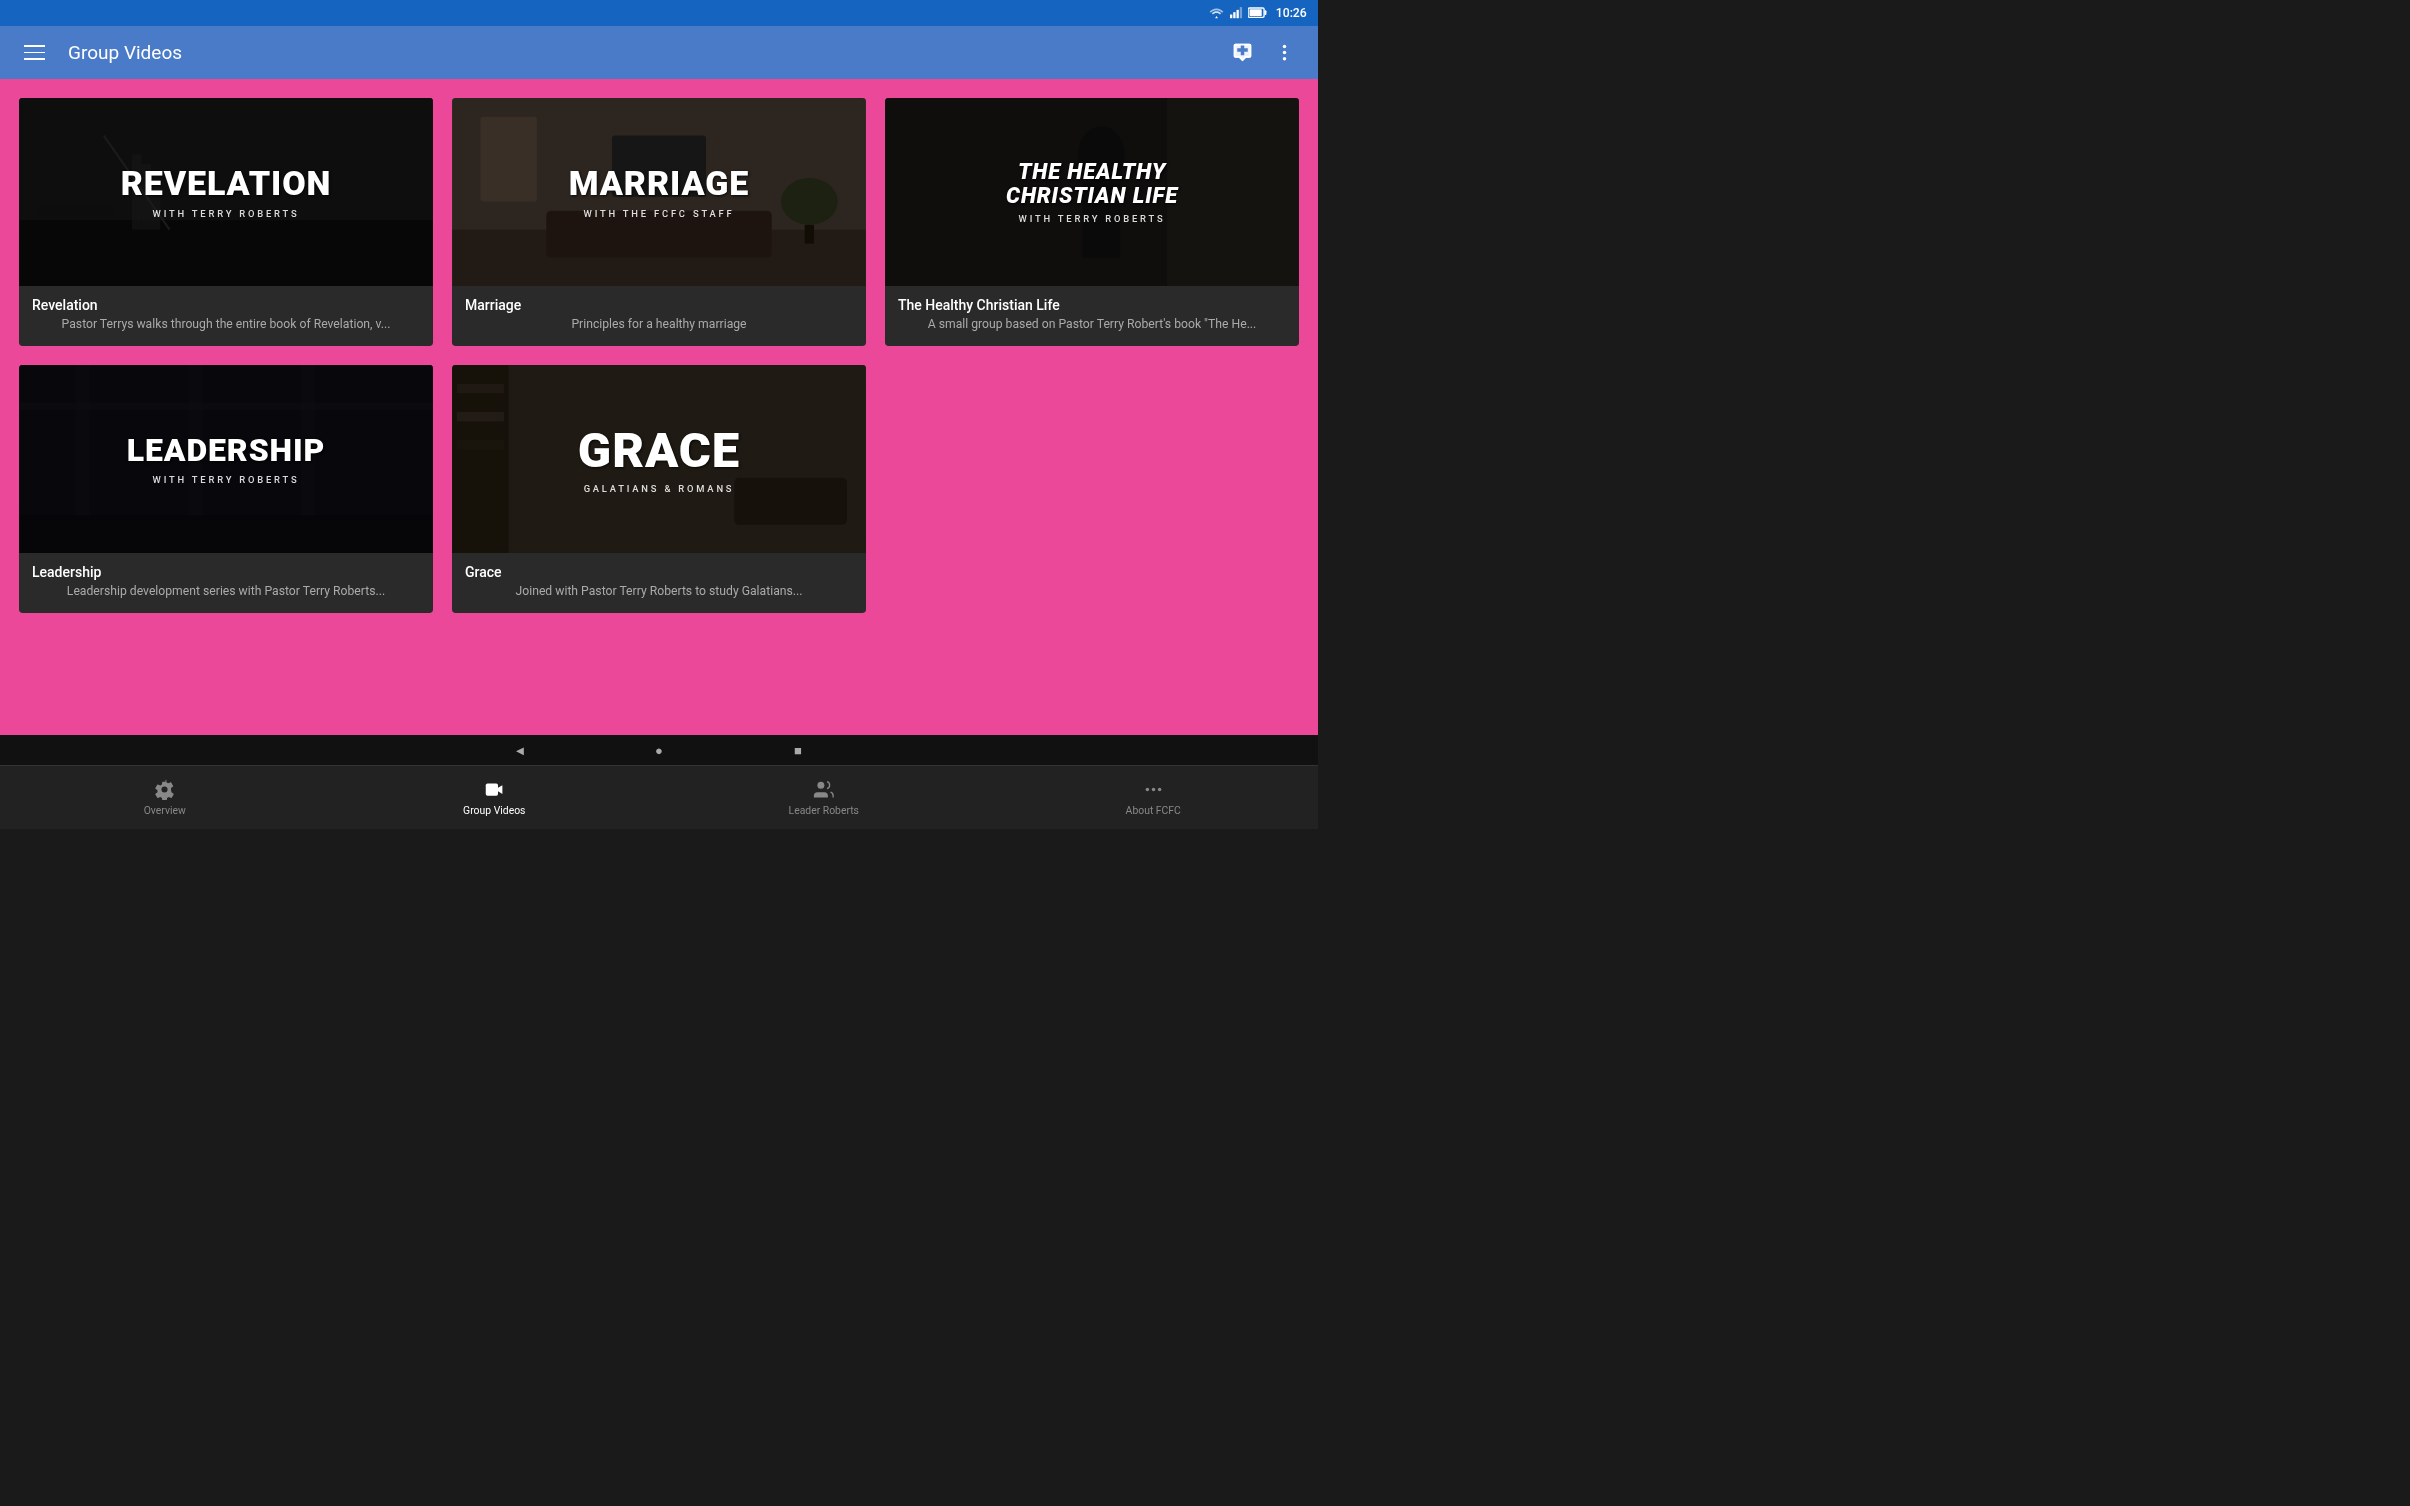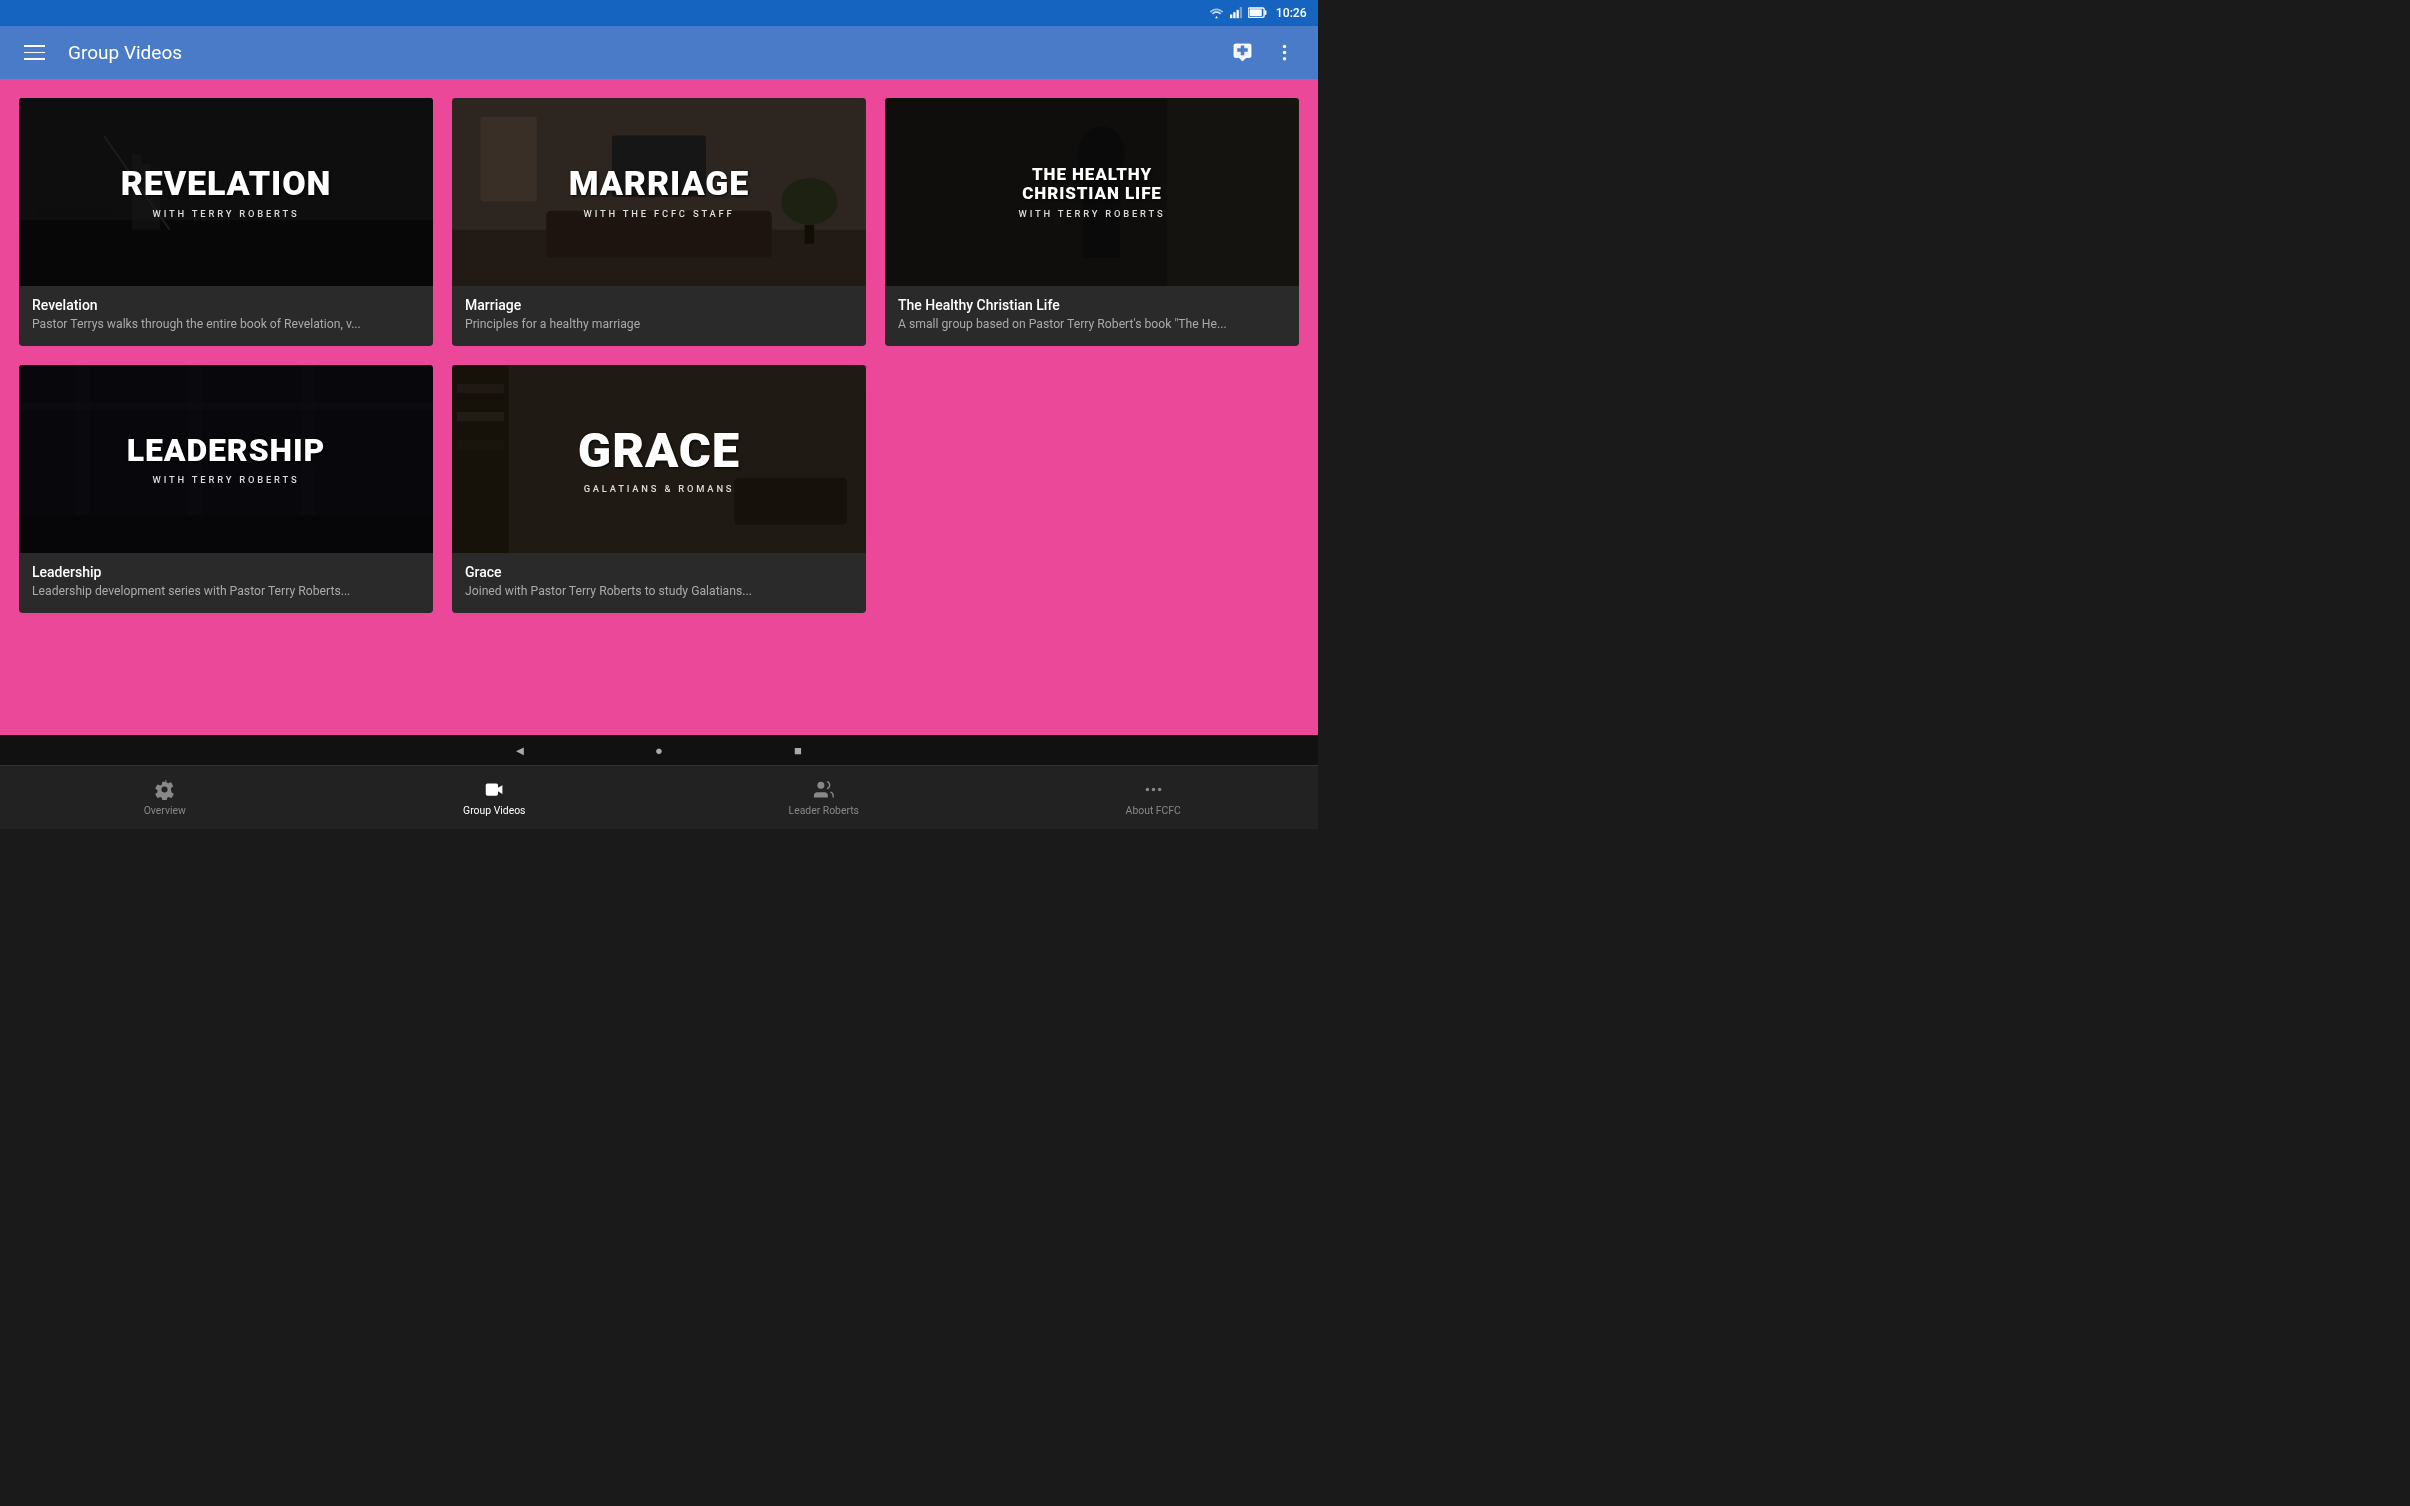--- a/index.html
+++ b/index.html
@@ -173,20 +173,21 @@
       font-size: 14px;
       font-weight: 500;
       margin-bottom: 3.8px;
     }
     .video-desc {
       color: #aaa;
       font-size: 12.2px;
       overflow: hidden;
       white-space: nowrap;
       text-overflow: ellipsis;
+      text-align: center;
     }
 
     
     .bottom-nav {
       position: absolute;
       bottom: 0; left: 0; right: 0;
       height: 64px;
       background: #222;
       display: flex;
       align-items: center;
@@ -369,21 +370,21 @@
         <svg width="100%" height="100%" viewBox="0 0 440 200">
           <rect width="440" height="200" fill="#3a3530"></rect>
 
           <rect x="300" y="0" width="140" height="200" fill="rgba(200,180,140,0.15)"></rect>
 
           <ellipse cx="230" cy="60" rx="25" ry="30" fill="#222" opacity="0.7"></ellipse>
           <rect x="210" y="90" width="40" height="80" fill="#222" opacity="0.7"></rect>
           <rect width="440" height="200" fill="rgba(0,0,0,0.5)"></rect>
         </svg>
         <div class="thumb-overlay">
-          <div class="thumb-title" style="font-size:17px;white-space:pre-line;">THE HEALTHY
+          <div class="thumb-title" style="font-size:22px;white-space:pre-line;font-style:italic;">THE HEALTHY
 CHRISTIAN LIFE</div>
           <div class="thumb-subtitle">WITH TERRY ROBERTS</div>
         </div>
       </div>
       <div class="video-info">
         <div class="video-name">The Healthy Christian Life</div>
         <div class="video-desc">A small group based on Pastor Terry Robert's book "The He...</div>
       </div>
     </div>
 

